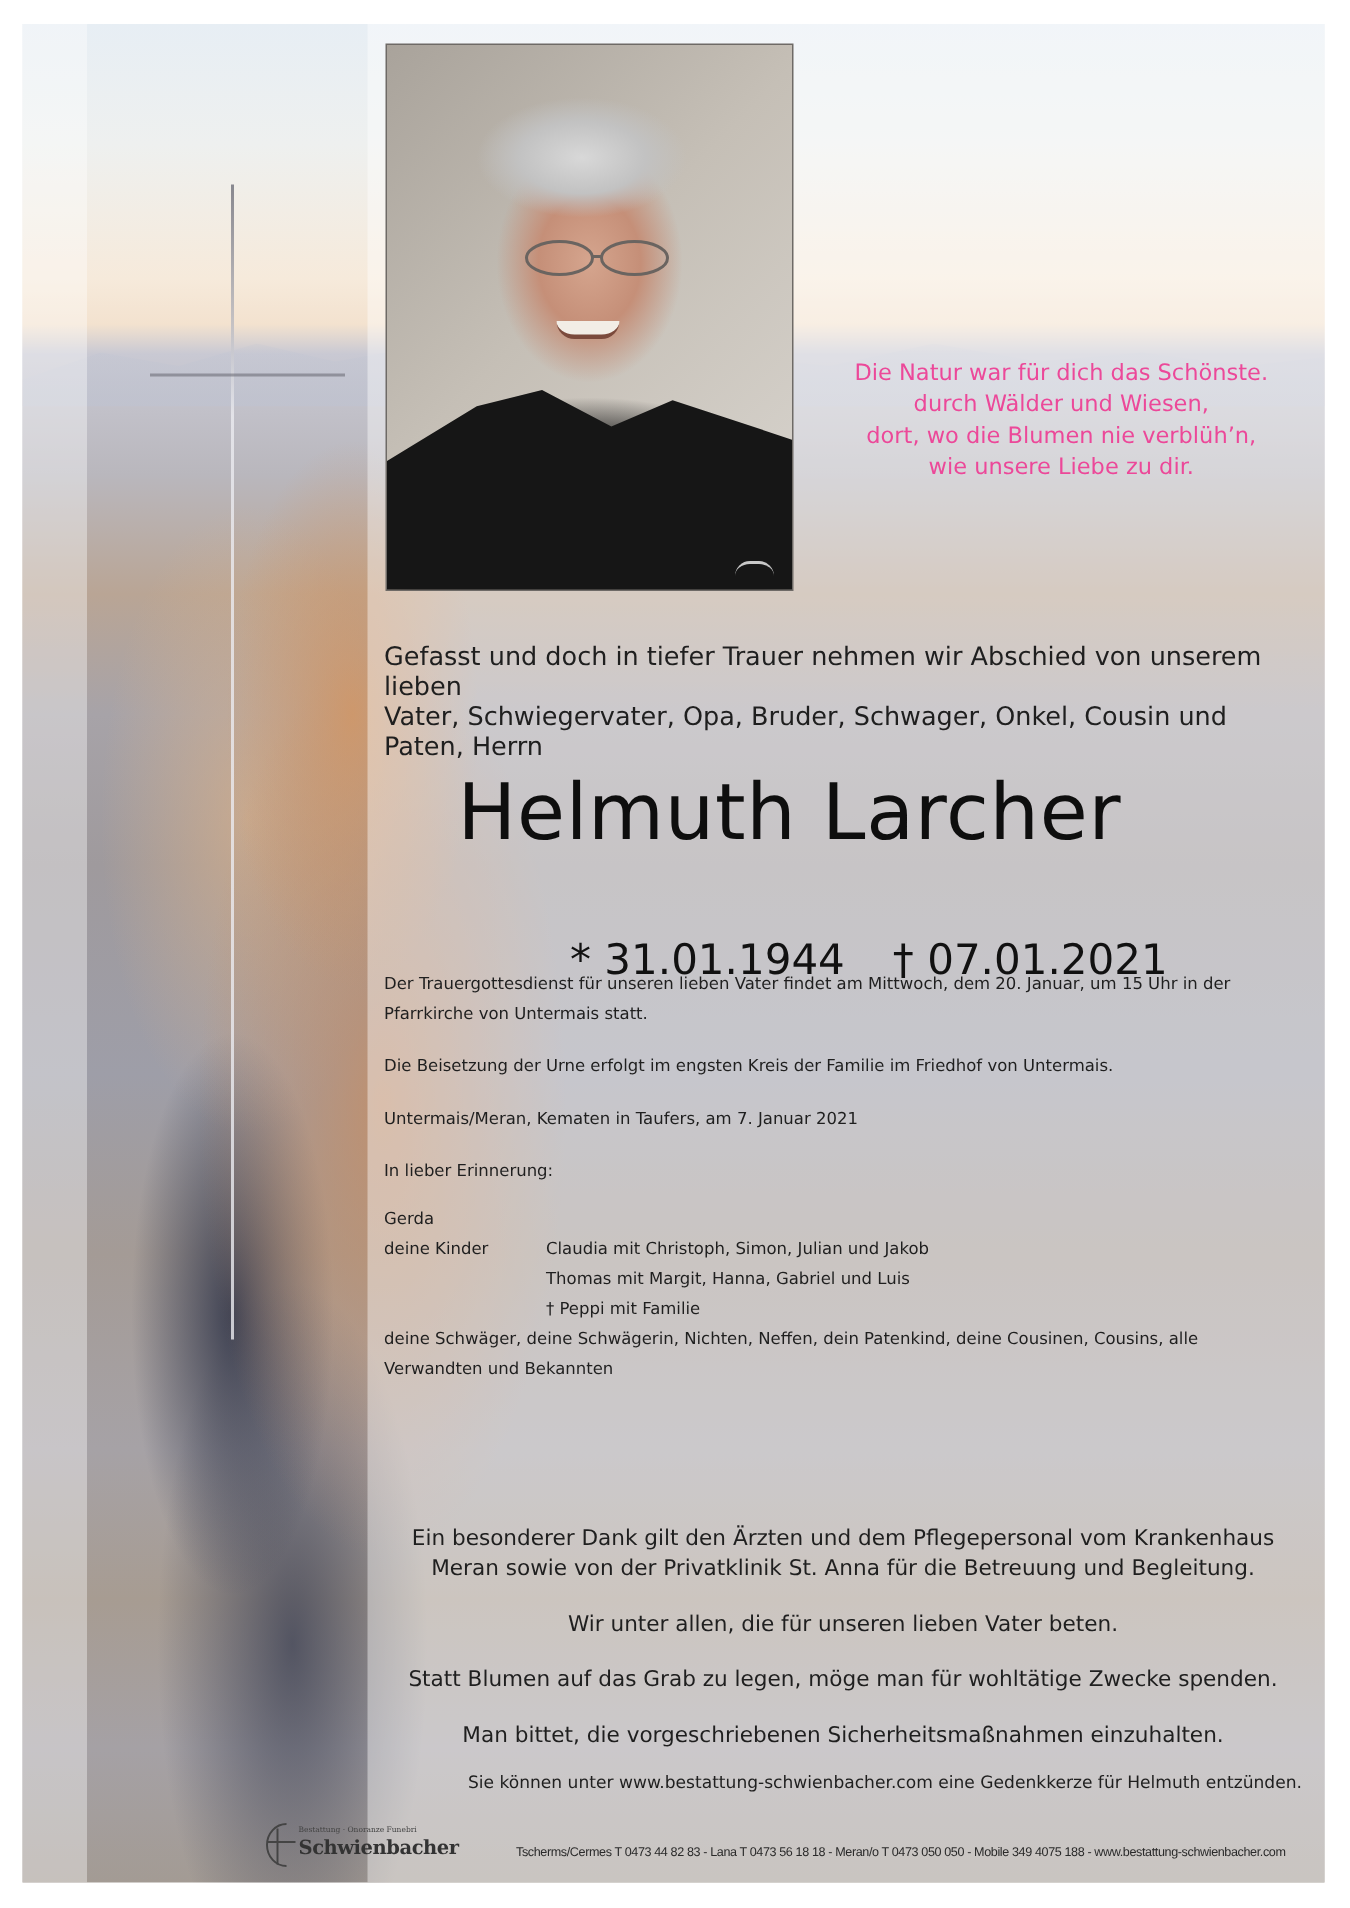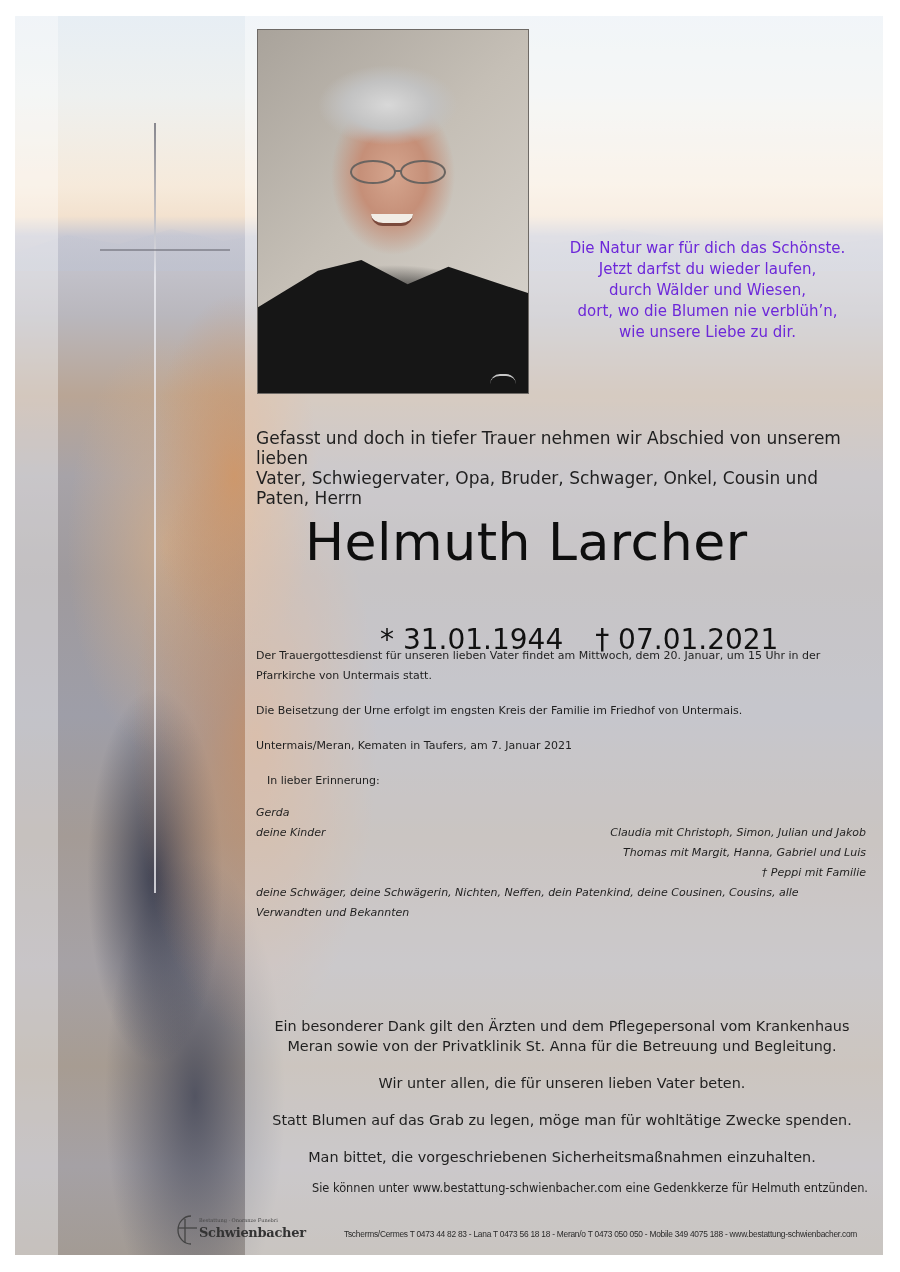--- a/index.html
+++ b/index.html
@@ -76,21 +76,21 @@
     clip-path: polygon(0% 35%, 22% 8%, 38% 0%, 55% 18%, 70% 5%, 100% 25%, 100% 100%, 0% 100%);
   }
   .photo .logo-tnf {
     position: absolute; left: 232px; top: 344px; width: 26px; height: 10px;
     border-top: 2px solid #c8c8c8; border-radius: 14px 14px 0 0;
   }
 
   
   .poem {
     position: absolute; left: 545px; top: 238px; width: 325px;
-    text-align: center; font-size: 15px; line-height: 21px; color: #6d28d9;
+    text-align: center; font-size: 15px; line-height: 21px; color: #ec4899;
   }
 
   .intro {
     position: absolute; left: 256px; top: 428px; width: 610px;
     font-size: 17px; line-height: 20px; color: #1f1f1f;
   }
   .name {
     position: absolute; left: 305px; top: 510px; width: 520px;
     font-size: 52px; line-height: 64px; color: #0e0e0e; font-weight: normal;
     letter-spacing: 0.5px;
@@ -98,24 +98,24 @@
   .dates {
     position: absolute; left: 380px; top: 625px; width: 420px;
     font-size: 28px; line-height: 30px; color: #111;
     display: flex; gap: 32px;
   }
   .body-text {
     position: absolute; left: 256px; top: 646px; width: 610px;
     font-size: 11px; line-height: 20px; color: #1f1f1f;
   }
   .body-text p { margin-bottom: 15px; }
-  .family { margin-top: 0; font-style: italic; }
+  .family { margin-top: 0; }
   .family-row { display: flex; }
   .family-row .label { width: 108px; flex: none; }
-  .family-row .val { flex: 1; text-align: right; }
+  .family-row .val { flex: 1; }
   .family .tail { margin-top: 0; }
 
   .centered {
     position: absolute; left: 256px; top: 1016px; width: 612px;
     text-align: center; font-size: 14.4px; line-height: 20px; color: #1f1f1f;
   }
   .centered p { margin-bottom: 17px; }
 
   .candle {
     position: absolute; left: 256px; top: 1180px; width: 612px;
@@ -160,21 +160,20 @@
     <ellipse cx="80" cy="14" rx="22" ry="11" fill="none" stroke="#6a6460" stroke-width="2"></ellipse>
     <line x1="52" y1="13" x2="58" y2="13" stroke="#6a6460" stroke-width="2"></line>
   </svg>
   <div class="mouth"></div>
   <div class="jacket"></div>
   <div class="logo-tnf"></div>
 </div>
 
 <div class="poem">
   <div>Die Natur war für dich das Schönste.</div>
-  <div>Jetzt darfst du wieder laufen,</div>
   <div>durch Wälder und Wiesen,</div>
   <div>dort, wo die Blumen nie verblüh’n,</div>
   <div>wie unsere Liebe zu dir.</div>
 </div>
 
 <div class="intro">
   <div>Gefasst und doch in tiefer Trauer nehmen wir Abschied von unserem lieben</div>
   <div>Vater, Schwiegervater, Opa, Bruder, Schwager, Onkel, Cousin und Paten, Herrn</div>
 </div>
 
@@ -182,21 +181,21 @@
 
 <div class="dates">
   <span>* 31.01.1944</span>
   <span>† 07.01.2021</span>
 </div>
 
 <div class="body-text">
   <p>Der Trauergottesdienst für unseren lieben Vater findet am Mittwoch, dem 20. Januar, um 15 Uhr in der Pfarrkirche von Untermais statt.</p>
   <p>Die Beisetzung der Urne erfolgt im engsten Kreis der Familie im Friedhof von Untermais.</p>
   <p>Untermais/Meran, Kematen in Taufers, am 7. Januar 2021</p>
-  <p style="margin-bottom:12px;margin-left:11px;">In lieber Erinnerung:</p>
+  <p style="margin-bottom:12px;">In lieber Erinnerung:</p>
   <div class="family">
     <div>Gerda</div>
     <div class="family-row">
       <span class="label">deine Kinder</span>
       <span class="val">Claudia mit Christoph, Simon, Julian und Jakob</span>
     </div>
     <div class="family-row">
       <span class="label"></span>
       <span class="val">Thomas mit Margit, Hanna, Gabriel und Luis</span>
     </div>

